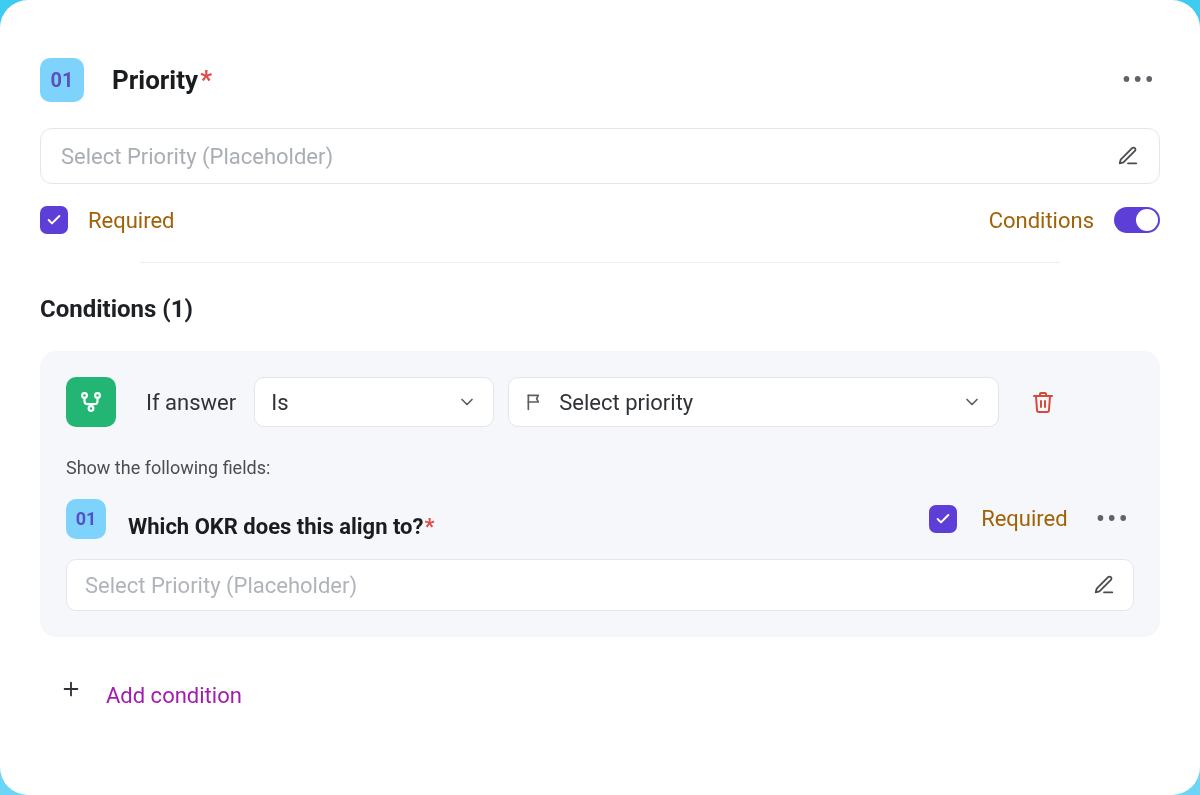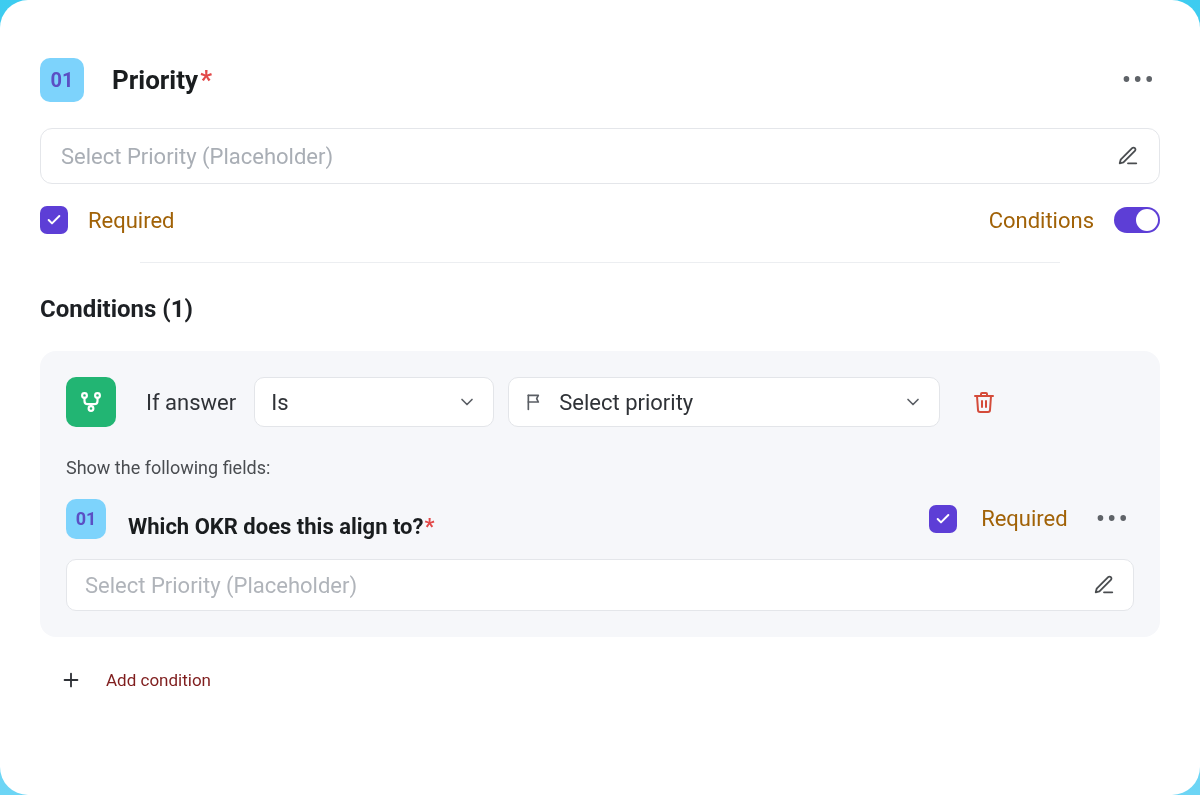--- a/index.html
+++ b/index.html
@@ -168,21 +168,21 @@
     border: 1px solid #e3e5e9;
     border-radius: 10px;
     height: 50px;
     display: flex;
     align-items: center;
     justify-content: space-between;
     padding: 0 16px;
     cursor: pointer;
   }
   .select-box.sm { width: 240px; }
-  .select-box.lg { width: 432px; }
+  .select-box.lg { width: 491px; }
   .select-box .sel-content { display: flex; align-items: center; gap: 14px; }
   .select-box .sel-text { font-size: 22px; color: #2f3237; }
   .chev { color: #5a5e64; width: 20px; height: 20px; }
   .flag-icon { color: #5a5e64; width: 20px; height: 20px; }
   .trash-icon { color: #d44b3a; width: 24px; height: 24px; cursor: pointer; margin-left: 18px; }
   .show-fields-label {
     font-size: 18px;
     color: #4a4d51;
     margin-bottom: 20px;
   }
@@ -213,21 +213,21 @@
   }
   .nested-input-shell .placeholder { color: #b0b4ba; font-size: 22px; }
   .add-cond-row {
     display: flex;
     align-items: center;
     gap: 24px;
     cursor: pointer;
     padding: 6px 20px;
   }
   .plus-icon { color: #2e3136; width: 22px; height: 22px; }
-  .add-cond-label { font-size: 17px; color: #7f1d1d; }
+  .add-cond-label { font-size: 22px; color: #a21caf; margin-top: 14px; }
 </style>
 </head>
 <body>
 
 <div class="card">
 
   <div class="field-header">
     <div class="field-header-left">
       <div class="num-badge">01</div>
       <div class="field-title">

